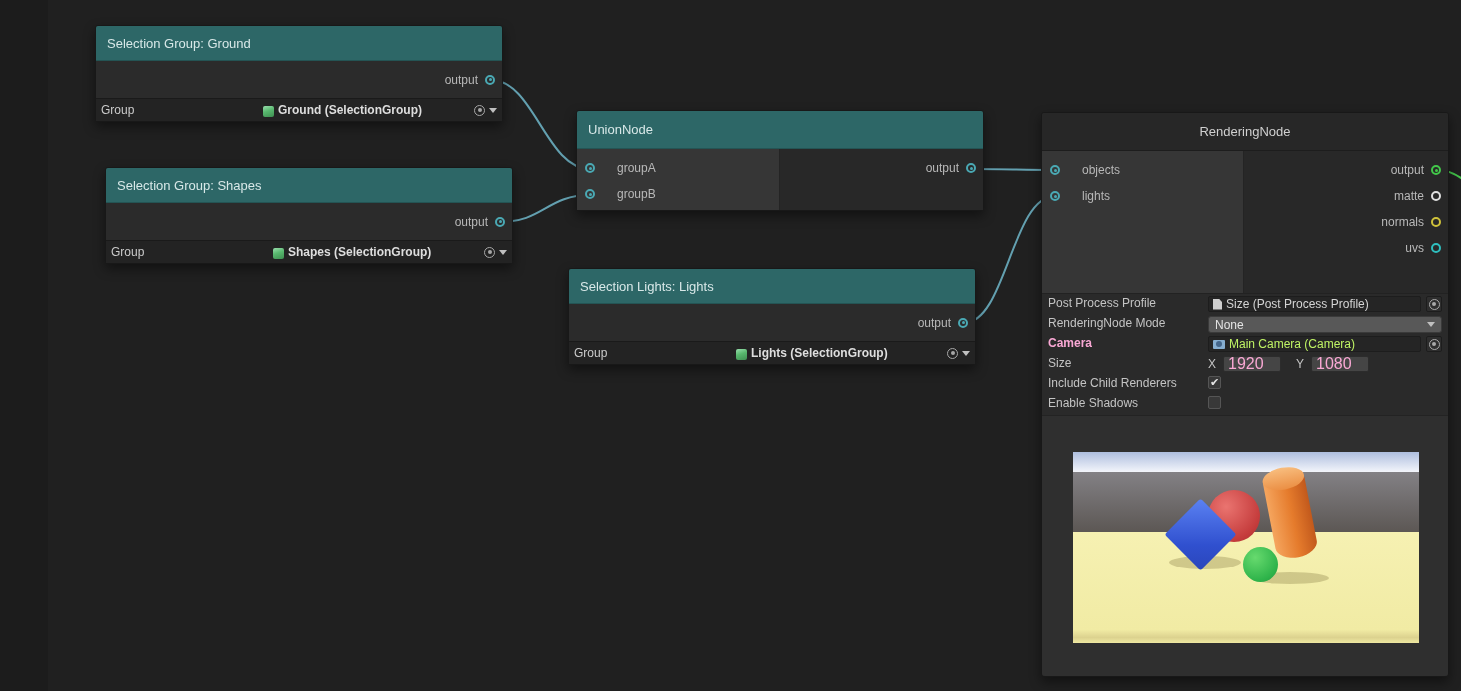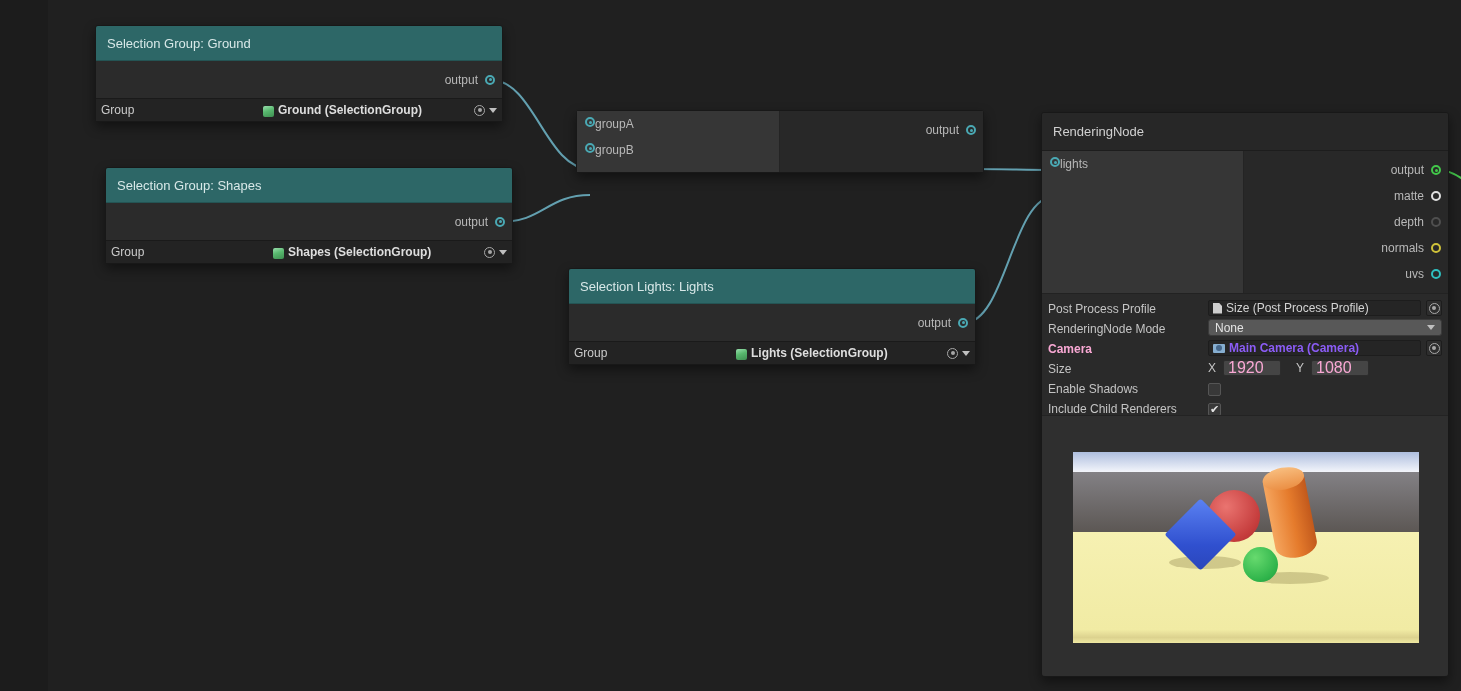--- a/index.html
+++ b/index.html
@@ -56,35 +56,35 @@
     border-left:4px solid transparent; border-right:4px solid transparent;
     border-top:5px solid #c0c0c0;
   }
 
   
   .ports { display:flex; background:#282828; }
   .ports .left {
     width:203px; flex:none; background:#363636; border-right:1px solid #242424; padding-top:6px;
   }
   .ports .right { flex:1; padding-top:6px; }
-  .in-row  { height:26px; display:flex; align-items:flex-start; gap:0; padding-left:8px; }
+  .in-row  { height:26px; display:flex; align-items:center; gap:22px; padding-left:8px; }
   .out-row { height:26px; display:flex; align-items:center; justify-content:flex-end; gap:7px; padding-right:7px; }
 
   
   .props { padding-top:2px; background:#2a2a2a; border-top:1px solid #222; height:122px; padding-left:6px; padding-right:6px; }
-  .prow { height:20px; display:flex; align-items:flex-end; }
+  .prow { height:20px; display:flex; align-items:flex-start; }
   .plbl { width:160px; flex:none; color:#c4c4c4; white-space:nowrap; overflow:hidden; }
   .plbl.bold { font-weight:bold; color:#f9a8d4; }
   .pval { flex:1; min-width:0; display:flex; align-items:center; gap:3px; }
   .objbox {
     flex:1; min-width:0; height:16px; display:flex; align-items:center; gap:4px;
     background:#252525; border:1px solid #1d1d1d; border-radius:2px; padding:0 4px;
     white-space:nowrap; overflow:hidden; color:#d4d4d4;
   }
-  .objbox.bold { font-weight:bold; color:#8b5cf6; }
+  .objbox.bold { font-weight:normal; color:#bef264; }
   .pickbox {
     width:16px; height:16px; flex:none; display:flex; align-items:center; justify-content:center;
     background:#2e2e2e; border:1px solid #1d1d1d; border-radius:2px; margin-left:2px;
   }
   .dropdown {
     flex:1; min-width:0; height:17px; display:flex; align-items:center;
     background:#585858; border:1px solid #3a3a3a; border-radius:3px; padding:0 6px; color:#e4e4e4;
   }
   .dropdown .tri { margin-left:auto; }
   .axis-lbl { color:#c4c4c4; margin-right:4px; }
@@ -195,20 +195,23 @@
       <span class="obj-field">
         <span class="asset-icon"></span>
         <span>Lights (SelectionGroup)</span>
       </span>
       <span class="picker"></span>
       <span class="tri"></span>
     </div>
   </div>
 
   <div class="node" style="left:528px;top:110px;width:408px;">
+    <div class="hdr" style="height:38px;">
+      <span>UnionNode</span>
+    </div>
     <div class="ports" style="height:61px;">
       <div class="left">
         <div class="in-row">
           <span class="port filled"></span>
           <span class="port-label">groupA</span>
         </div>
         <div class="in-row">
           <span class="port filled"></span>
           <span class="port-label">groupB</span>
         </div>
@@ -216,42 +219,42 @@
       <div class="right">
         <div class="out-row">
           <span class="port-label">output</span>
           <span class="port filled"></span>
         </div>
       </div>
     </div>
   </div>
 
   <div class="node" style="left:993px;top:112px;width:408px;">
-    <div class="hdr dark" style="height:38px;">
+    <div class="hdr dark" style="height:38px;justify-content:center;">
       <span>RenderingNode</span>
     </div>
     <div class="ports" style="height:142px;">
       <div class="left" style="width:202px;">
         <div class="in-row">
           <span class="port filled"></span>
+          <span class="port-label">objects</span>
+        </div>
+        <div class="in-row">
+          <span class="port filled"></span>
           <span class="port-label">lights</span>
         </div>
       </div>
       <div class="right">
         <div class="out-row">
           <span class="port-label">output</span>
           <span class="port filled" style="--pc:#42c84a;"></span>
         </div>
         <div class="out-row">
           <span class="port-label">matte</span>
           <span class="port" style="--pc:#e0e0e0;"></span>
-        </div>
-        <div class="out-row">
-          <span class="port-label">depth</span>
-          <span class="port" style="--pc:#4f4f4f;"></span>
         </div>
         <div class="out-row">
           <span class="port-label">normals</span>
           <span class="port" style="--pc:#cfc23a;"></span>
         </div>
         <div class="out-row">
           <span class="port-label">uvs</span>
           <span class="port" style="--pc:#2fbfbf;"></span>
         </div>
       </div>
@@ -294,31 +297,31 @@
       <div class="prow">
         <span class="plbl">Size</span>
         <span class="pval">
           <span class="axis-lbl">X</span>
           <input class="numfield" type="text" value="1920" style="">
           <span class="axis-lbl">Y</span>
           <input class="numfield" type="text" value="1080" style="">
         </span>
       </div>
       <div class="prow">
-        <span class="plbl">Enable Shadows</span>
-        <span class="pval">
-          <span class="checkbox"></span>
-        </span>
-      </div>
-      <div class="prow">
         <span class="plbl">Include Child Renderers</span>
         <span class="pval">
           <span class="checkbox">
             <span>✔</span>
           </span>
+        </span>
+      </div>
+      <div class="prow">
+        <span class="plbl">Enable Shadows</span>
+        <span class="pval">
+          <span class="checkbox"></span>
         </span>
       </div>
     </div>
 
     <div class="preview">
       <div class="pimg">
         <div class="sky"></div>
         <div class="wall"></div>
         <div class="gplane"></div>
         <div class="shadow" style="left:96px;top:104px;width:72px;height:13px;"></div>

